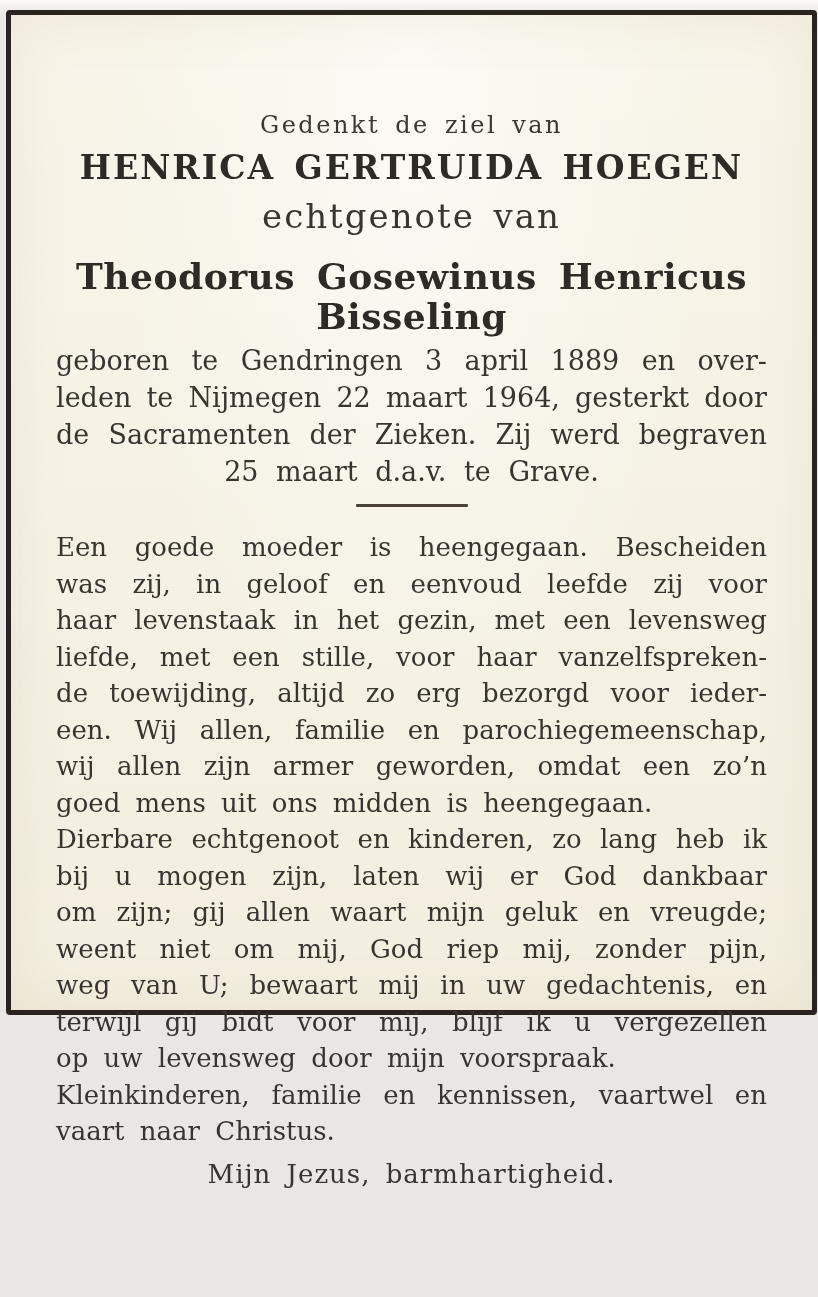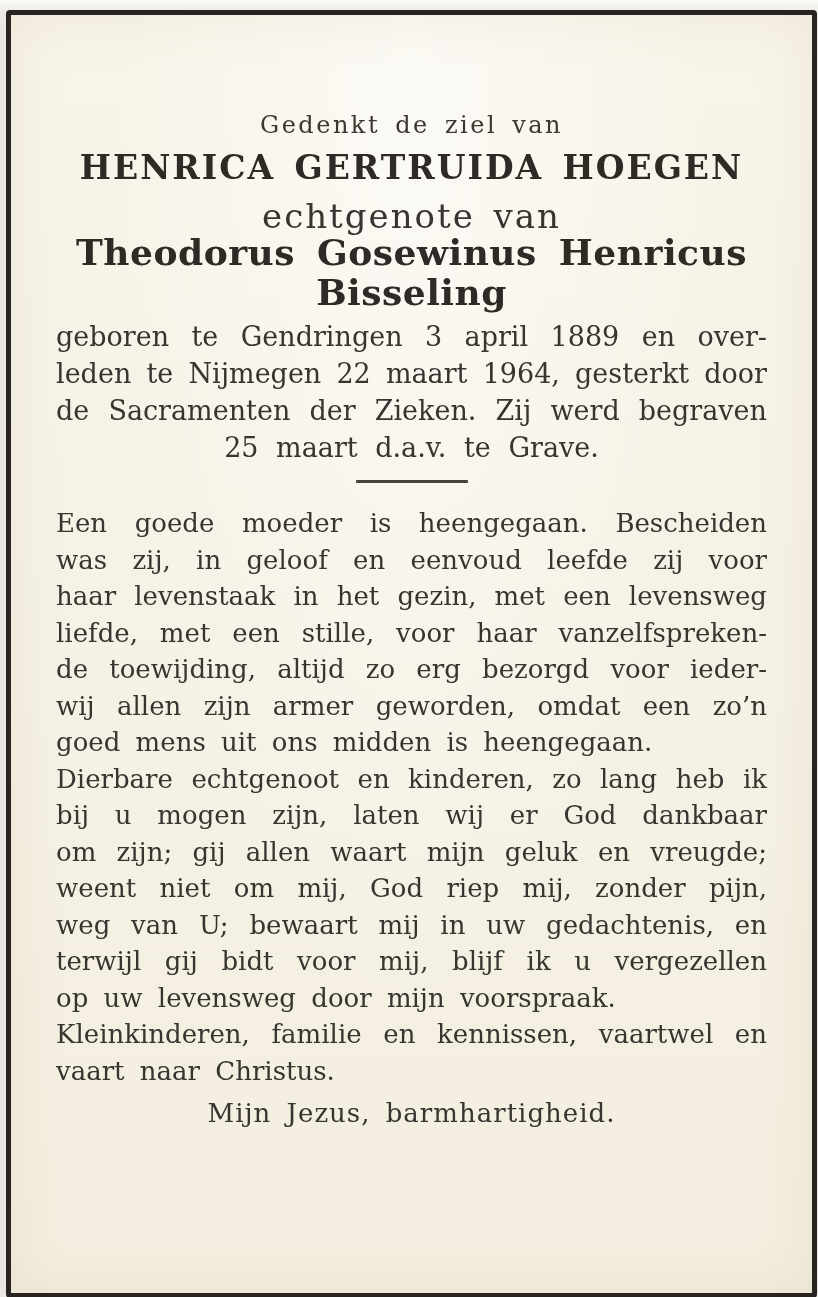--- a/index.html
+++ b/index.html
@@ -9,21 +9,21 @@
   body {
     width: 818px;
     height: 1297px;
     background: #e9e7e3;
     font-family: "DejaVu Serif", serif;
     overflow: hidden;
   }
   .scan {
     position: relative;
     width: 818px;
-    height: 1297px;
+    height: 1014px;
     background: linear-gradient(180deg, #fbfaf7 0px, #ebe9e5 14px, #e9e7e3 30px);
   }
   .card {
     position: absolute;
     left: 6px;
     top: 10px;
     right: 1px;
     bottom: -1px;
     border: 5px solid #29241f;
     border-radius: 4px;
@@ -61,21 +61,21 @@
     word-spacing: 6px;
     margin-top: 12px;
   }
   .spouse {
     text-align: center;
     font-size: 36px;
     line-height: 40px;
     font-weight: bold;
     letter-spacing: 0.5px;
     word-spacing: 5px;
-    margin-top: 0;
+    margin-top: 24px;
     color: #2e2a25;
   }
   .life {
     margin-top: 6px;
     font-size: 27px;
   }
   .life .line {
     line-height: 37px;
   }
   .rule {
@@ -141,20 +141,21 @@
     </div>
 
     <div class="rule"></div>
 
     <div class="memorial">
       <div class="line jl">Een goede moeder is heengegaan. Bescheiden</div>
       <div class="line jl">was zij, in geloof en eenvoud leefde zij voor</div>
       <div class="line jl">haar levenstaak in het gezin, met een levensweg</div>
       <div class="line jl">liefde, met een stille, voor haar vanzelfspreken-</div>
       <div class="line jl">de toewijding, altijd zo erg bezorgd voor ieder-</div>
+      <div class="line jl">een. Wij allen, familie en parochiegemeenschap,</div>
       <div class="line jl">wij allen zijn armer geworden, omdat een zo’n</div>
       <div class="line ll">goed mens uit ons midden is heengegaan.</div>
       <div class="line jl">Dierbare echtgenoot en kinderen, zo lang heb ik</div>
       <div class="line jl">bij u mogen zijn, laten wij er God dankbaar</div>
       <div class="line jl">om zijn; gij allen waart mijn geluk en vreugde;</div>
       <div class="line jl">weent niet om mij, God riep mij, zonder pijn,</div>
       <div class="line jl">weg van U; bewaart mij in uw gedachtenis, en</div>
       <div class="line jl">terwijl gij bidt voor mij, blijf ik u vergezellen</div>
       <div class="line ll">op uw levensweg door mijn voorspraak.</div>
       <div class="line jl">Kleinkinderen, familie en kennissen, vaartwel en</div>

